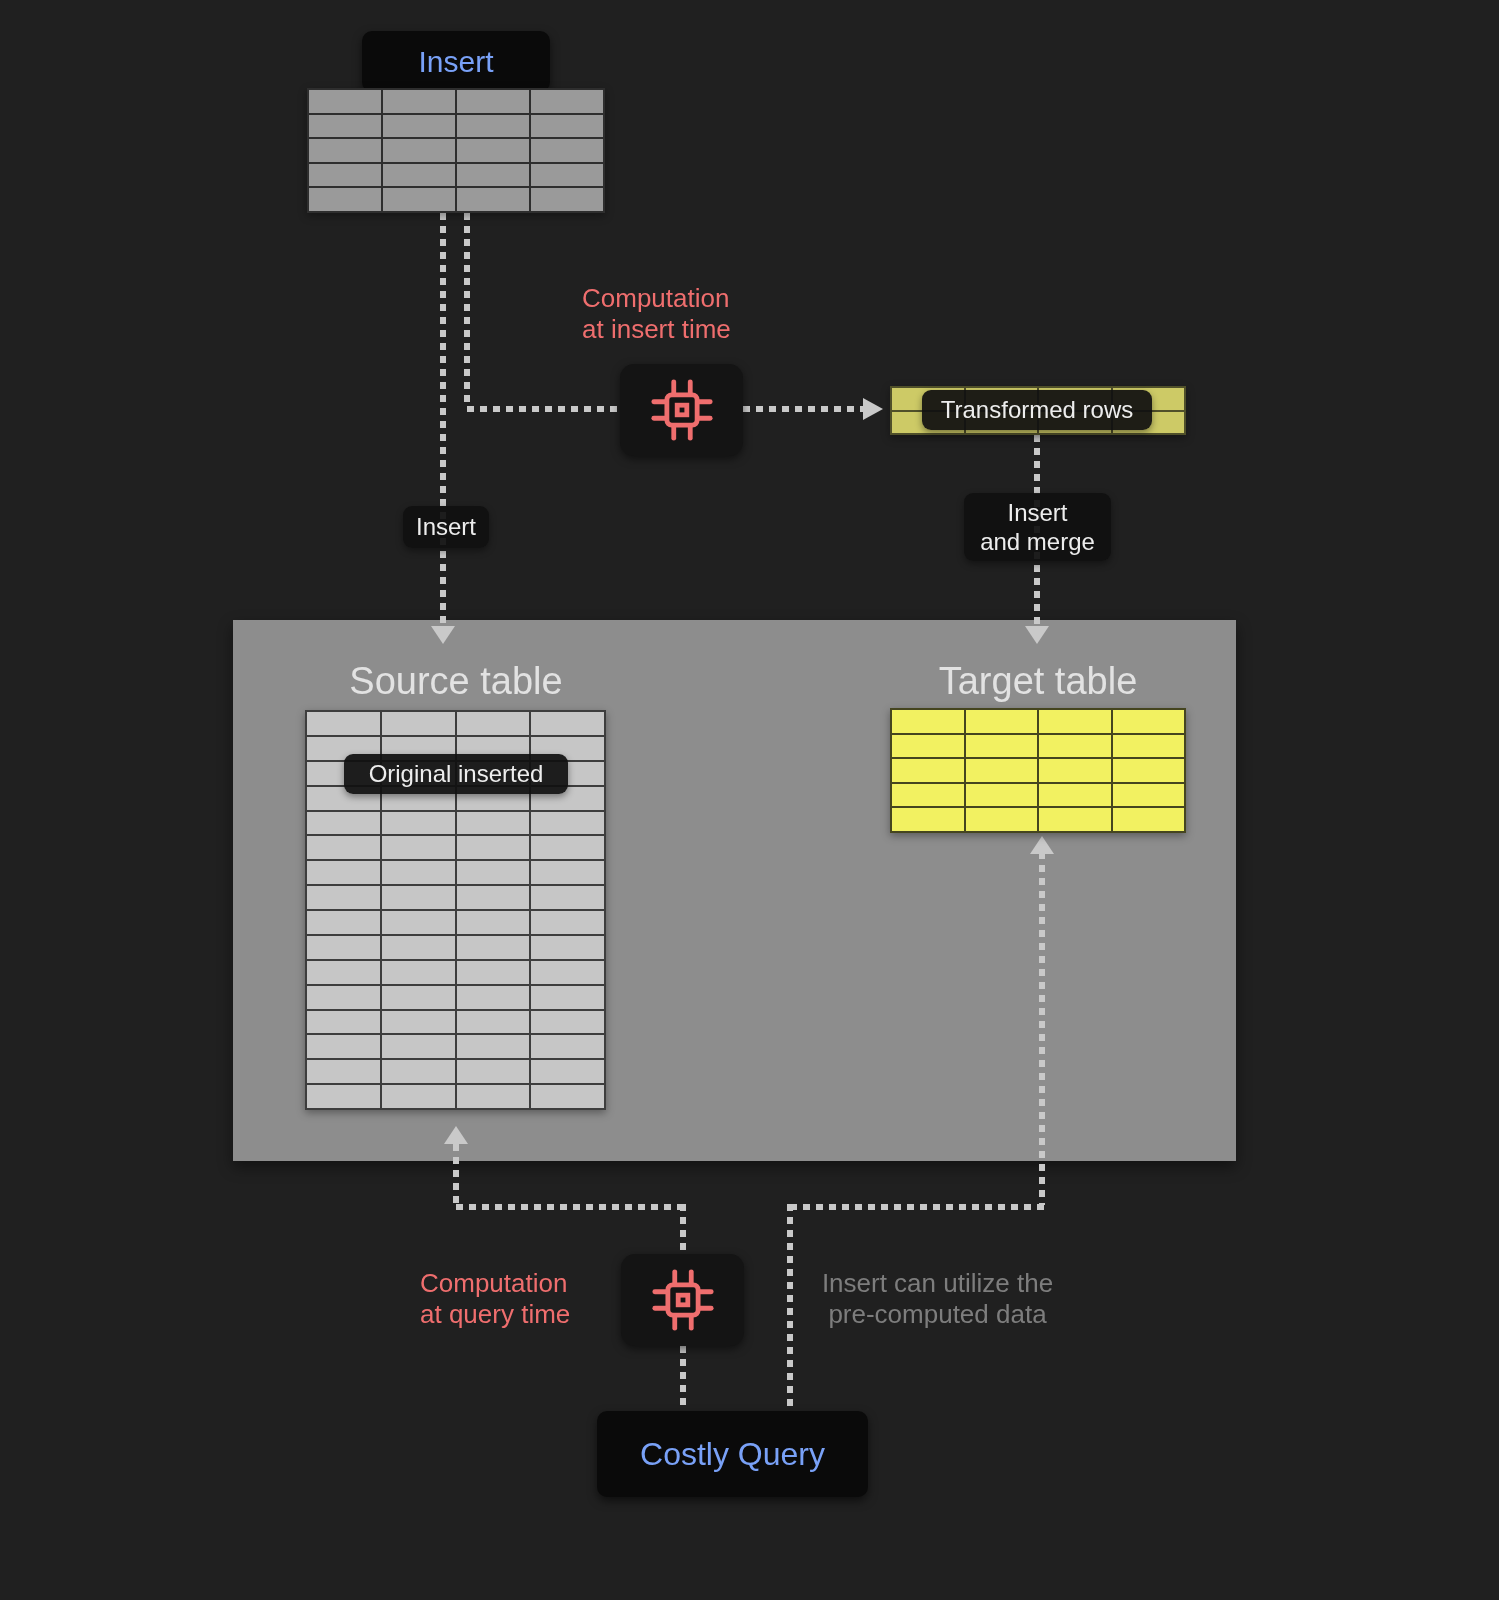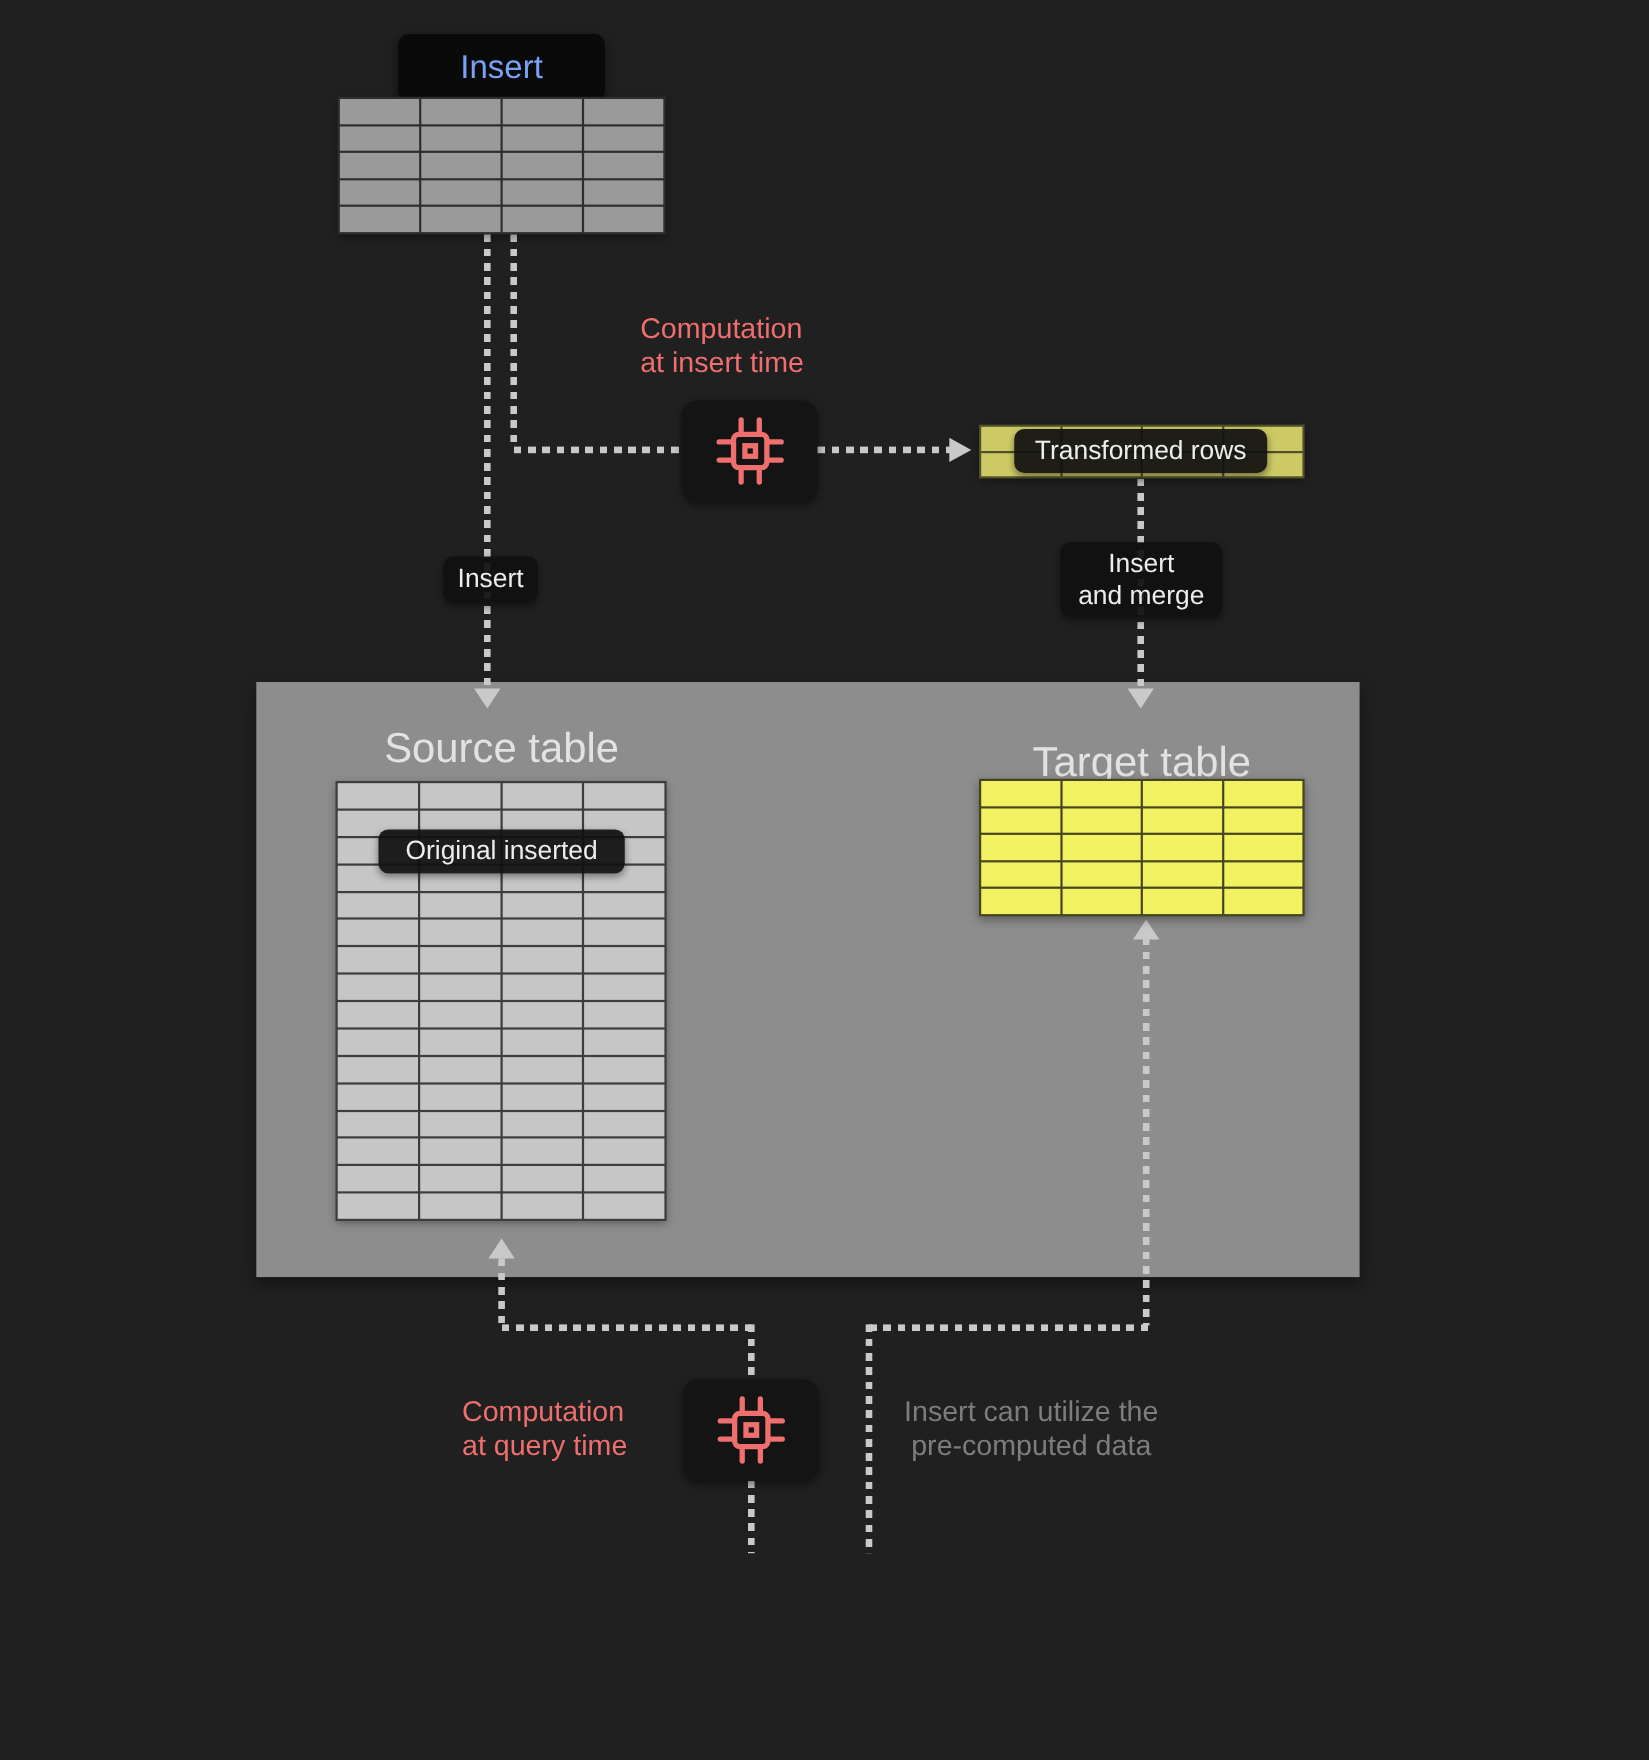--- a/index.html
+++ b/index.html
@@ -46,21 +46,21 @@
   .gray-note{color:var(--note-gray);font-size:26px;line-height:31px;text-align:center;white-space:pre-line;}
 </style>
 </head>
 <body>
 
 <div class="canvas">
 
   <div class="abs panel" style="left:233px;top:620px;width:1003px;height:541px;"></div>
 
   <div class="abs panel-title" style="left:280px;top:660px;width:352px;">Source table</div>
-  <div class="abs panel-title" style="left:862px;top:660px;width:352px;margin-top:12px;">Target table</div>
+  <div class="abs panel-title" style="left:862px;top:660px;width:352px;">Target table</div>
 
   <div class="abs dots-v" style="left:440px;top:213px;height:415px;"></div>
   <div class="abs arrow-down" style="left:431px;top:626px;"></div>
 
   <div class="abs dots-v" style="left:464px;top:213px;height:193px;"></div>
   <div class="abs dots-h" style="left:467px;top:406px;width:153px;"></div>
 
   <div class="abs dots-h" style="left:743px;top:406px;width:122px;"></div>
   <div class="abs arrow-right" style="left:863px;top:398px;"></div>
 
@@ -242,14 +242,17 @@
       <line x1="7" y1="36" x2="24" y2="36"></line>
       <line x1="7" y1="60" x2="24" y2="60"></line>
       <line x1="72" y1="36" x2="89" y2="36"></line>
       <line x1="72" y1="60" x2="89" y2="60"></line>
     </svg>
   </div>
 
   <div class="abs gray-note" style="left:800px;top:1268px;width:275px;">Insert can utilize the
 pre-computed data</div>
 
+  <div class="abs big-box" style="left:597px;top:1411px;width:271px;height:86px;font-size:32px;">
+    <span class="blue">Costly Query</span>
+  </div>
 
 </div>
 
 </body></html>

